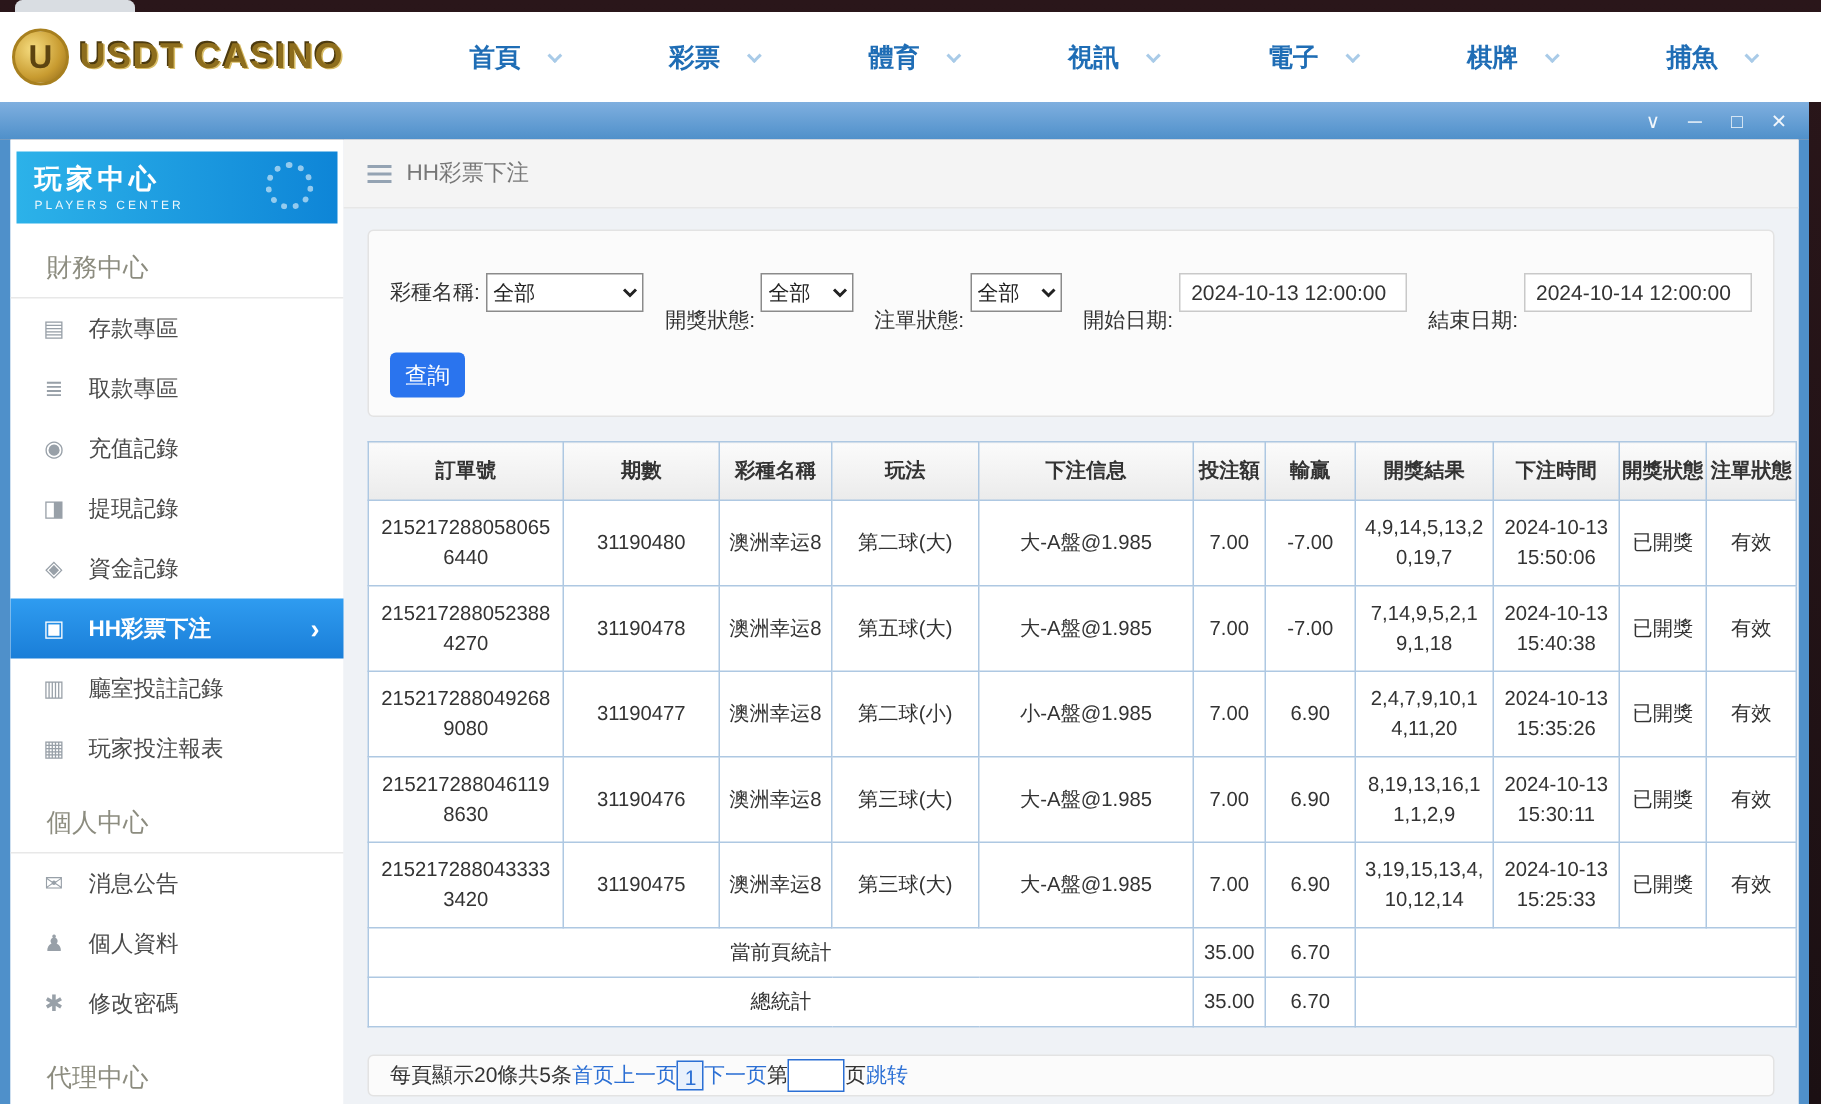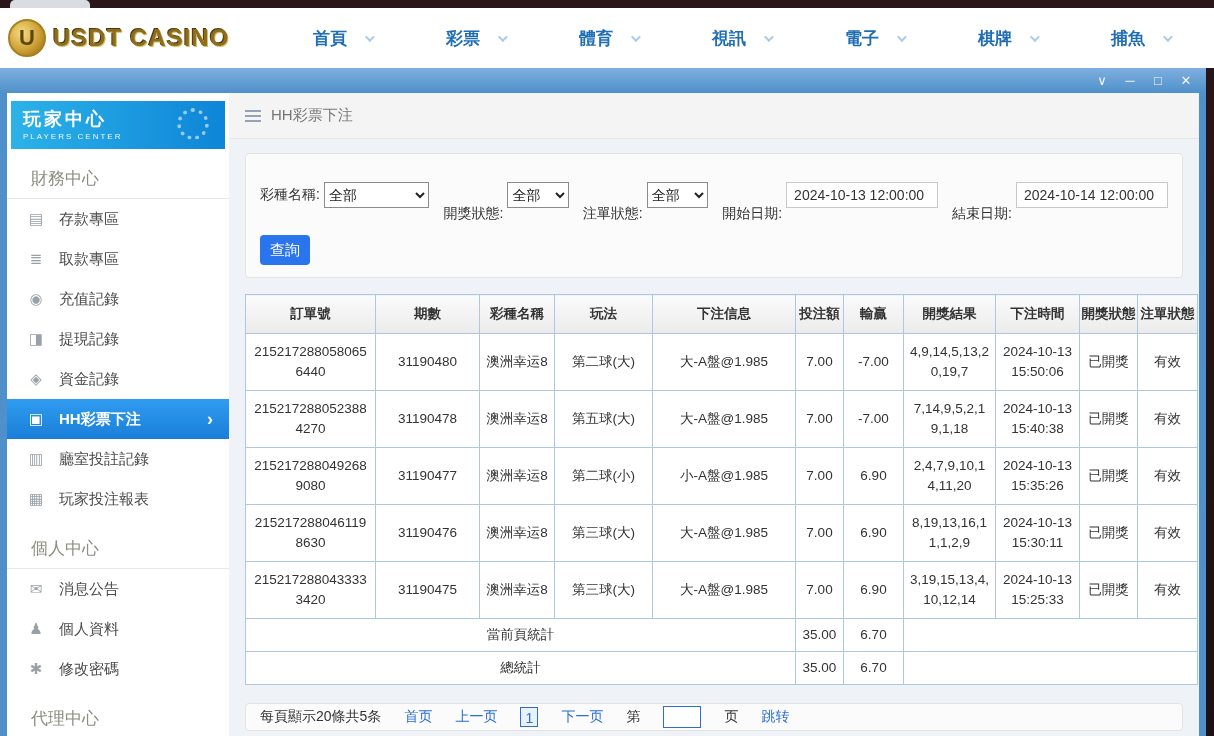--- a/index.html
+++ b/index.html
@@ -80,21 +80,21 @@
   th, td { border:1px solid #aec8e2; text-align:center; color:#333; }
   th { background:linear-gradient(#fbfbfb,#ebebeb); font-size:13.5px; height:39px; padding:2px 1px; }
   td { font-size:13.5px; padding:4px 5px; line-height:1.45; }
   tr.data-row td { height:57px; }
   td.brk { word-break:break-all; }
   tr.sum-row td { height:33px; }
 
   .pager { margin:18px 16px 0 16px; background:#fbfbfb; border:1px solid #e3e3e3; border-radius:4px;
     height:28px; display:flex; align-items:center; justify-content:flex-start; padding:0 14px;
     font-size:14px; color:#333; }
-  .pager-right { display:flex; align-items:center; gap:23px; }
+  .pager-right { display:flex; align-items:center; gap:0; }
   .plink { color:#2b6fd4; cursor:pointer; }
   .current-page { min-width:18px; height:20px; line-height:20px; padding:0 4px; text-align:center;
     border:1px solid #2b6fd4; background:#e9f1fc; color:#2b6fd4; }
   .jump-input { width:38px; height:22px; border:1px solid #2b6fd4; font-size:13px; padding:0 4px; }
 </style>
 </head>
 <body>
 
 <div class="tab-remnant"></div>
 

